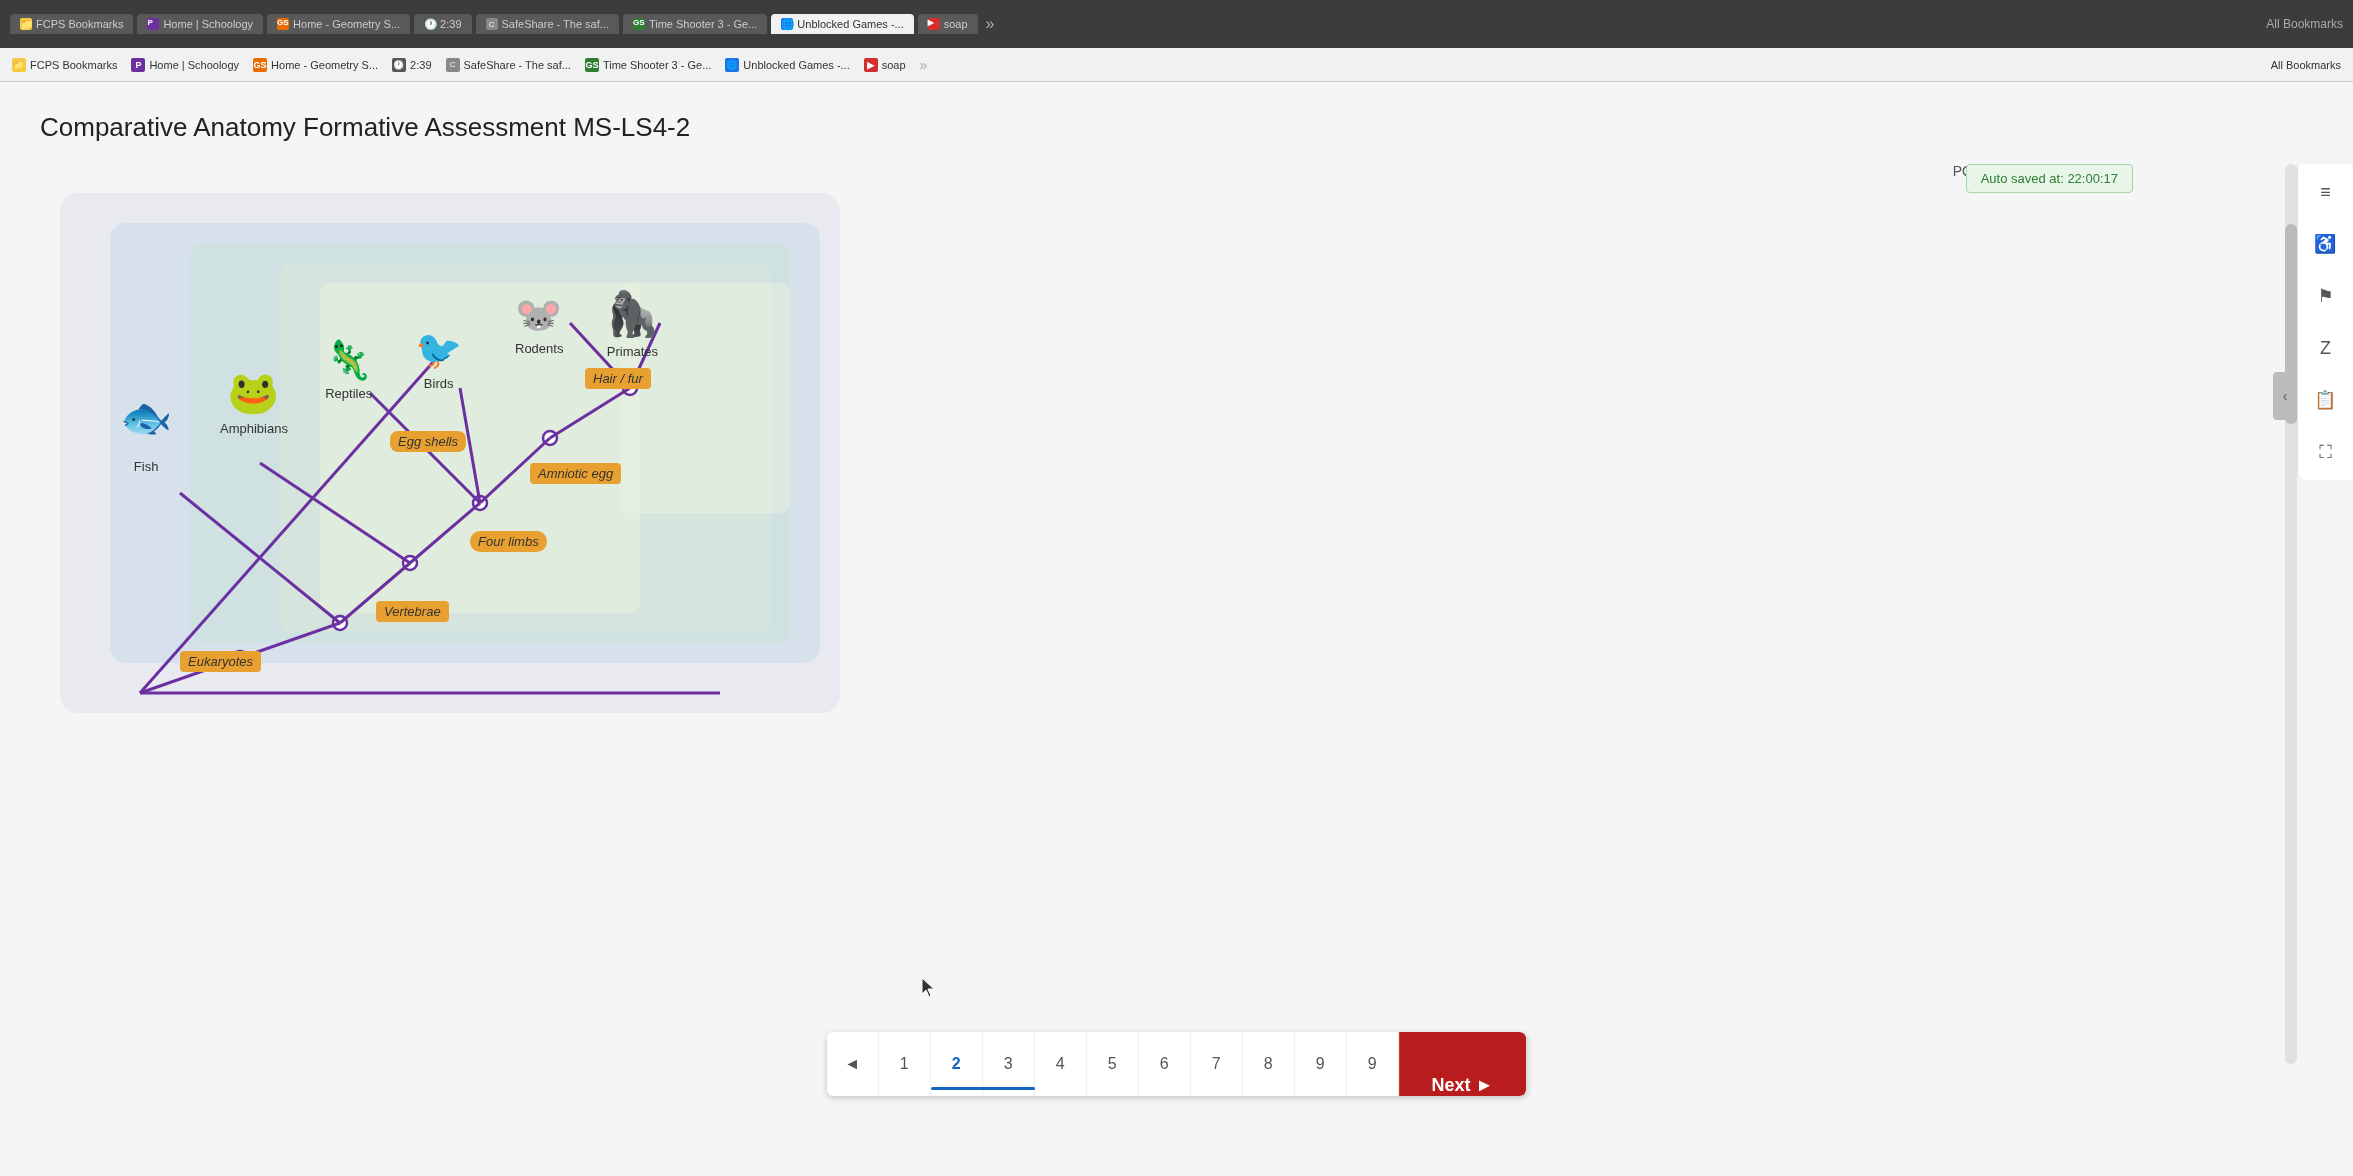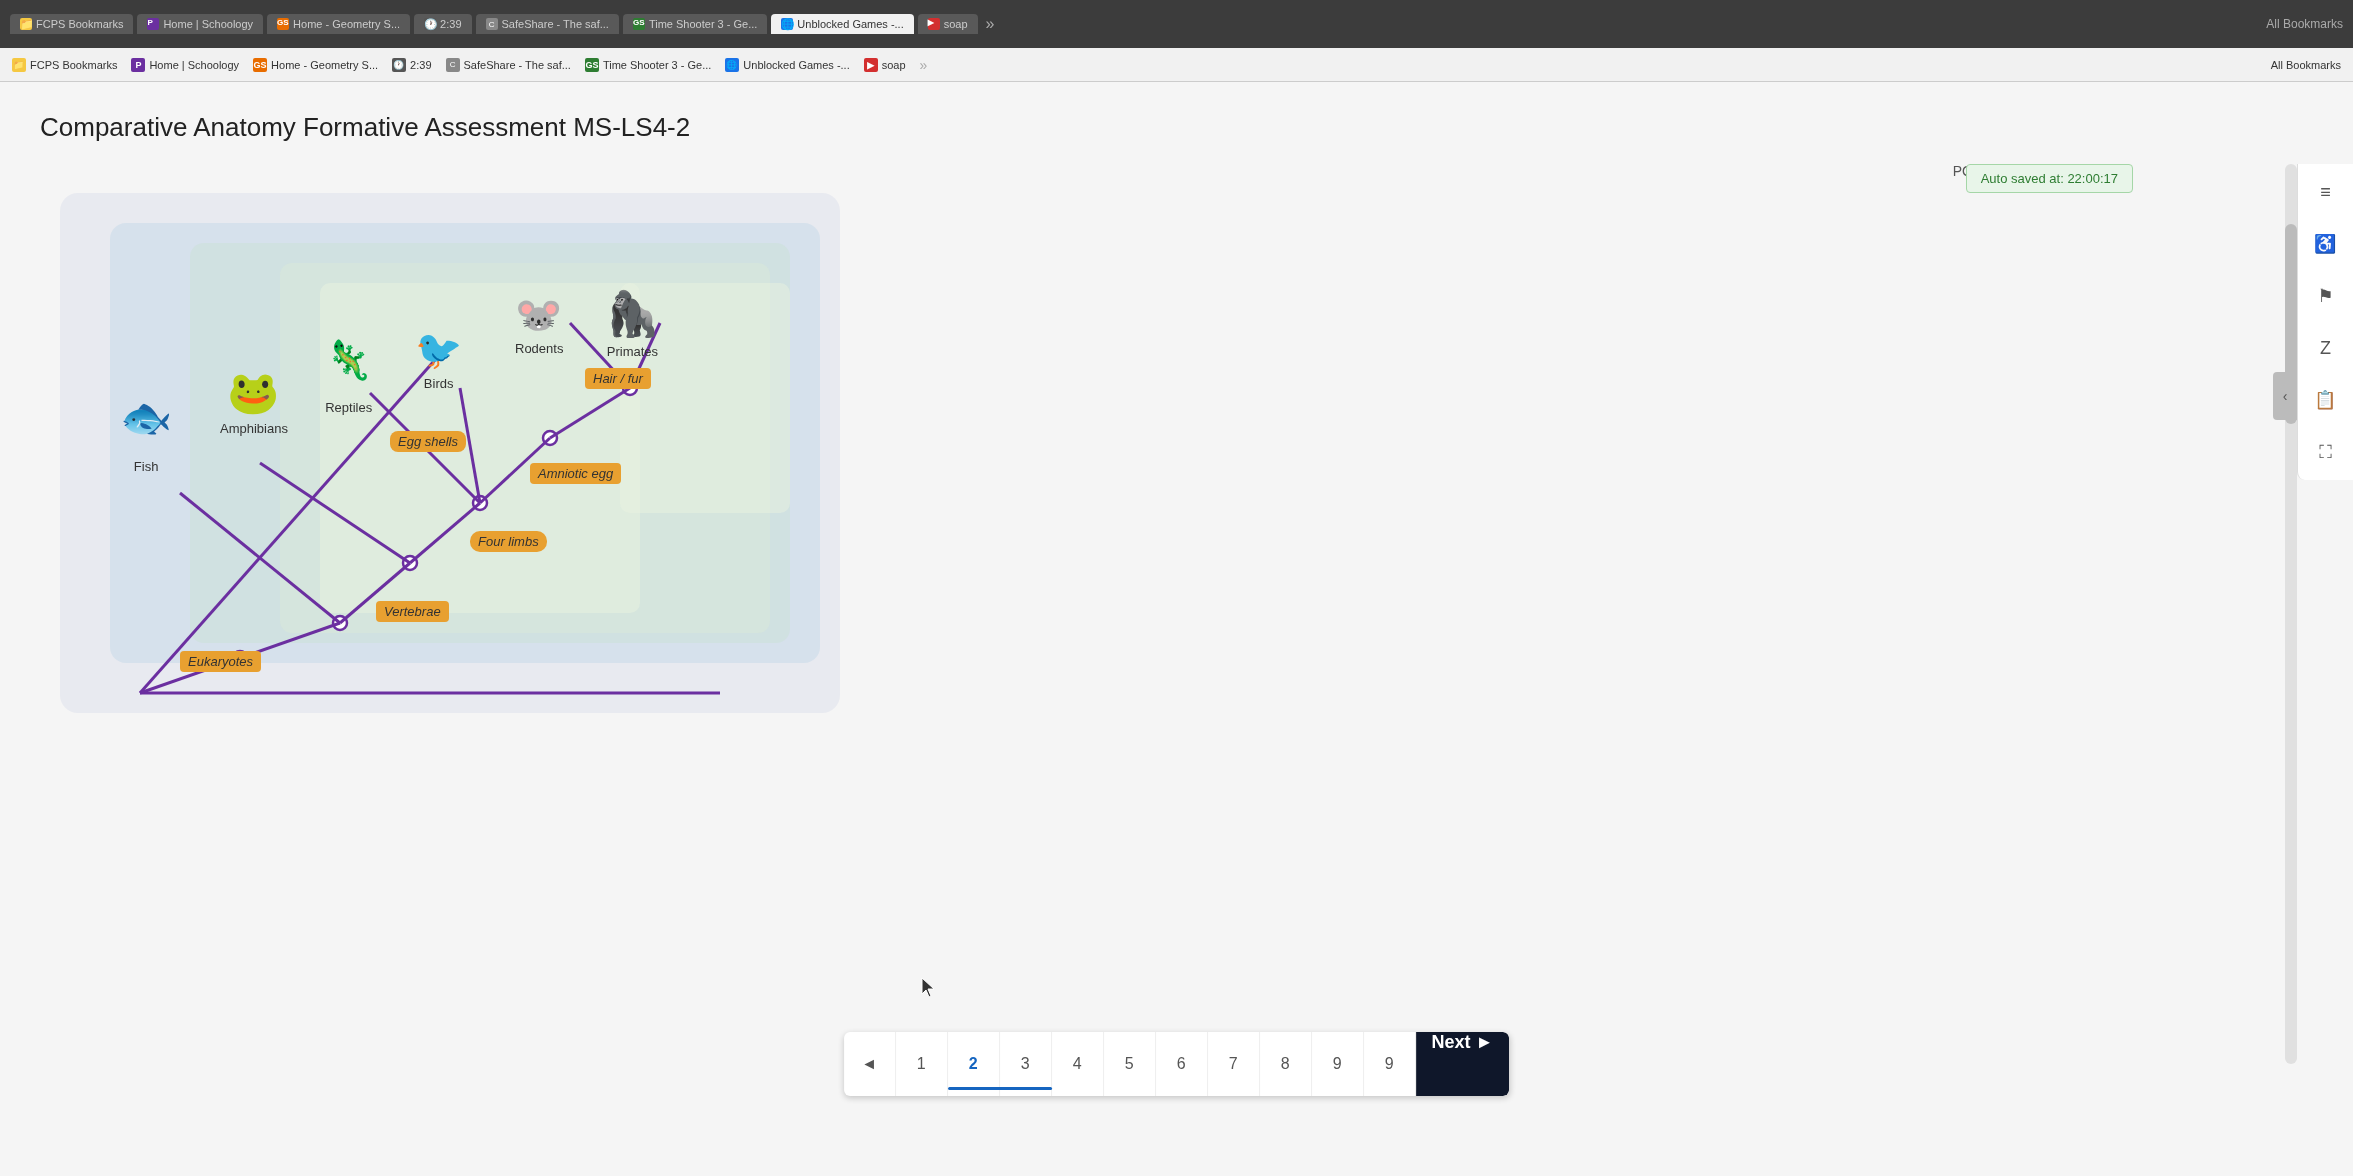--- a/index.html
+++ b/index.html
@@ -268,28 +268,28 @@
       position: absolute;
       bottom: 6px;
       left: 52px;
       width: 104px;
       height: 3px;
       background: #1565c0;
       border-radius: 2px;
     }
 
     .next-btn {
-      background: #0f172a;
+      background: #b91c1c;
       color: #fff;
       font-size: 18px;
       font-weight: bold;
-      padding: 0 16px;
+      padding: 0 33px;
       height: 64px;
       display: flex;
-      align-items: flex-start;
+      align-items: flex-end;
       gap: 8px;
       cursor: pointer;
       border-radius: 0 6px 6px 0;
     }
 
     
     .cursor {
       position: absolute;
       bottom: 180px;
       left: 920px;
@@ -463,21 +463,21 @@
       <div style="font-size:13px;color:#333;margin-top:17px;">Fish</div>
     </div>
 
     <div style="position:absolute;top:175px;left:160px;text-align:center;">
       <div style="font-size:42px;">🐸</div>
       <div style="font-size:13px;color:#333;margin-top:4px;">Amphibians</div>
     </div>
 
     <div style="position:absolute;top:145px;left:265px;text-align:center;">
       <div style="font-size:38px;">🦎</div>
-      <div style="font-size:13px;color:#333;margin-top:18px;">Reptiles</div>
+      <div style="font-size:13px;color:#333;margin-top:4px;">Reptiles</div>
     </div>
 
     <div style="position:absolute;top:135px;left:355px;text-align:center;">
       <div style="font-size:38px;">🐦</div>
       <div style="font-size:13px;color:#333;margin-top:4px;">Birds</div>
     </div>
 
     <div style="position:absolute;top:100px;left:455px;text-align:center;">
       <div style="font-size:38px;">🐭</div>
       <div style="font-size:13px;color:#333;margin-top:4px;">Rodents</div>

